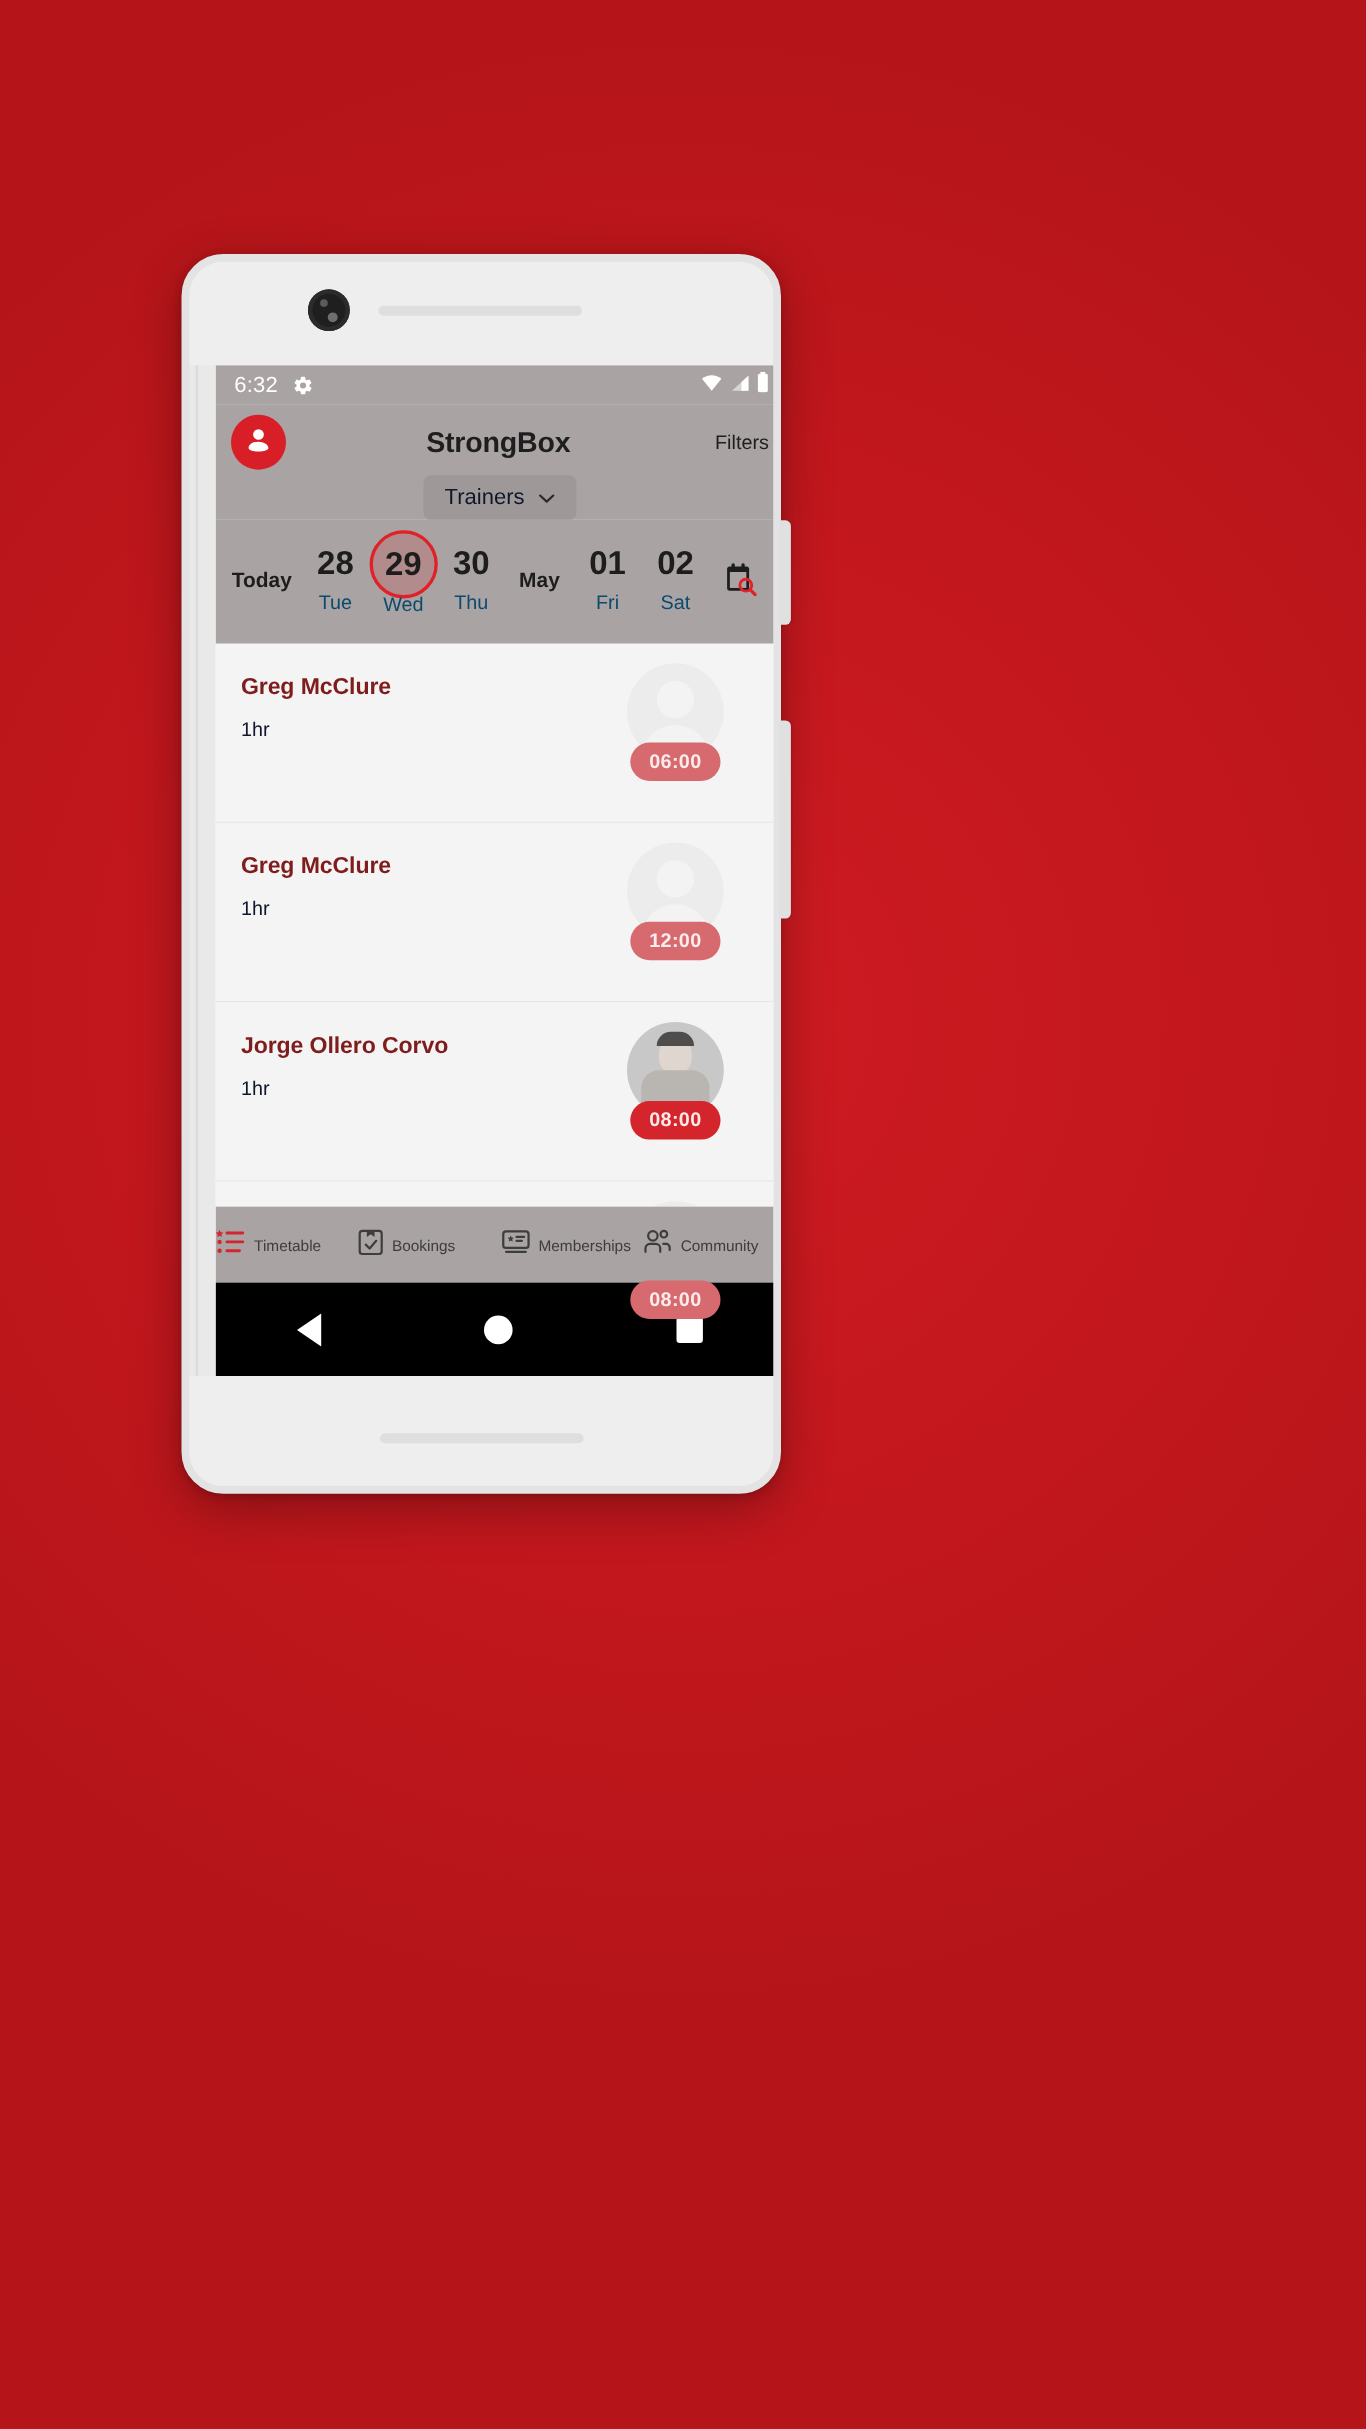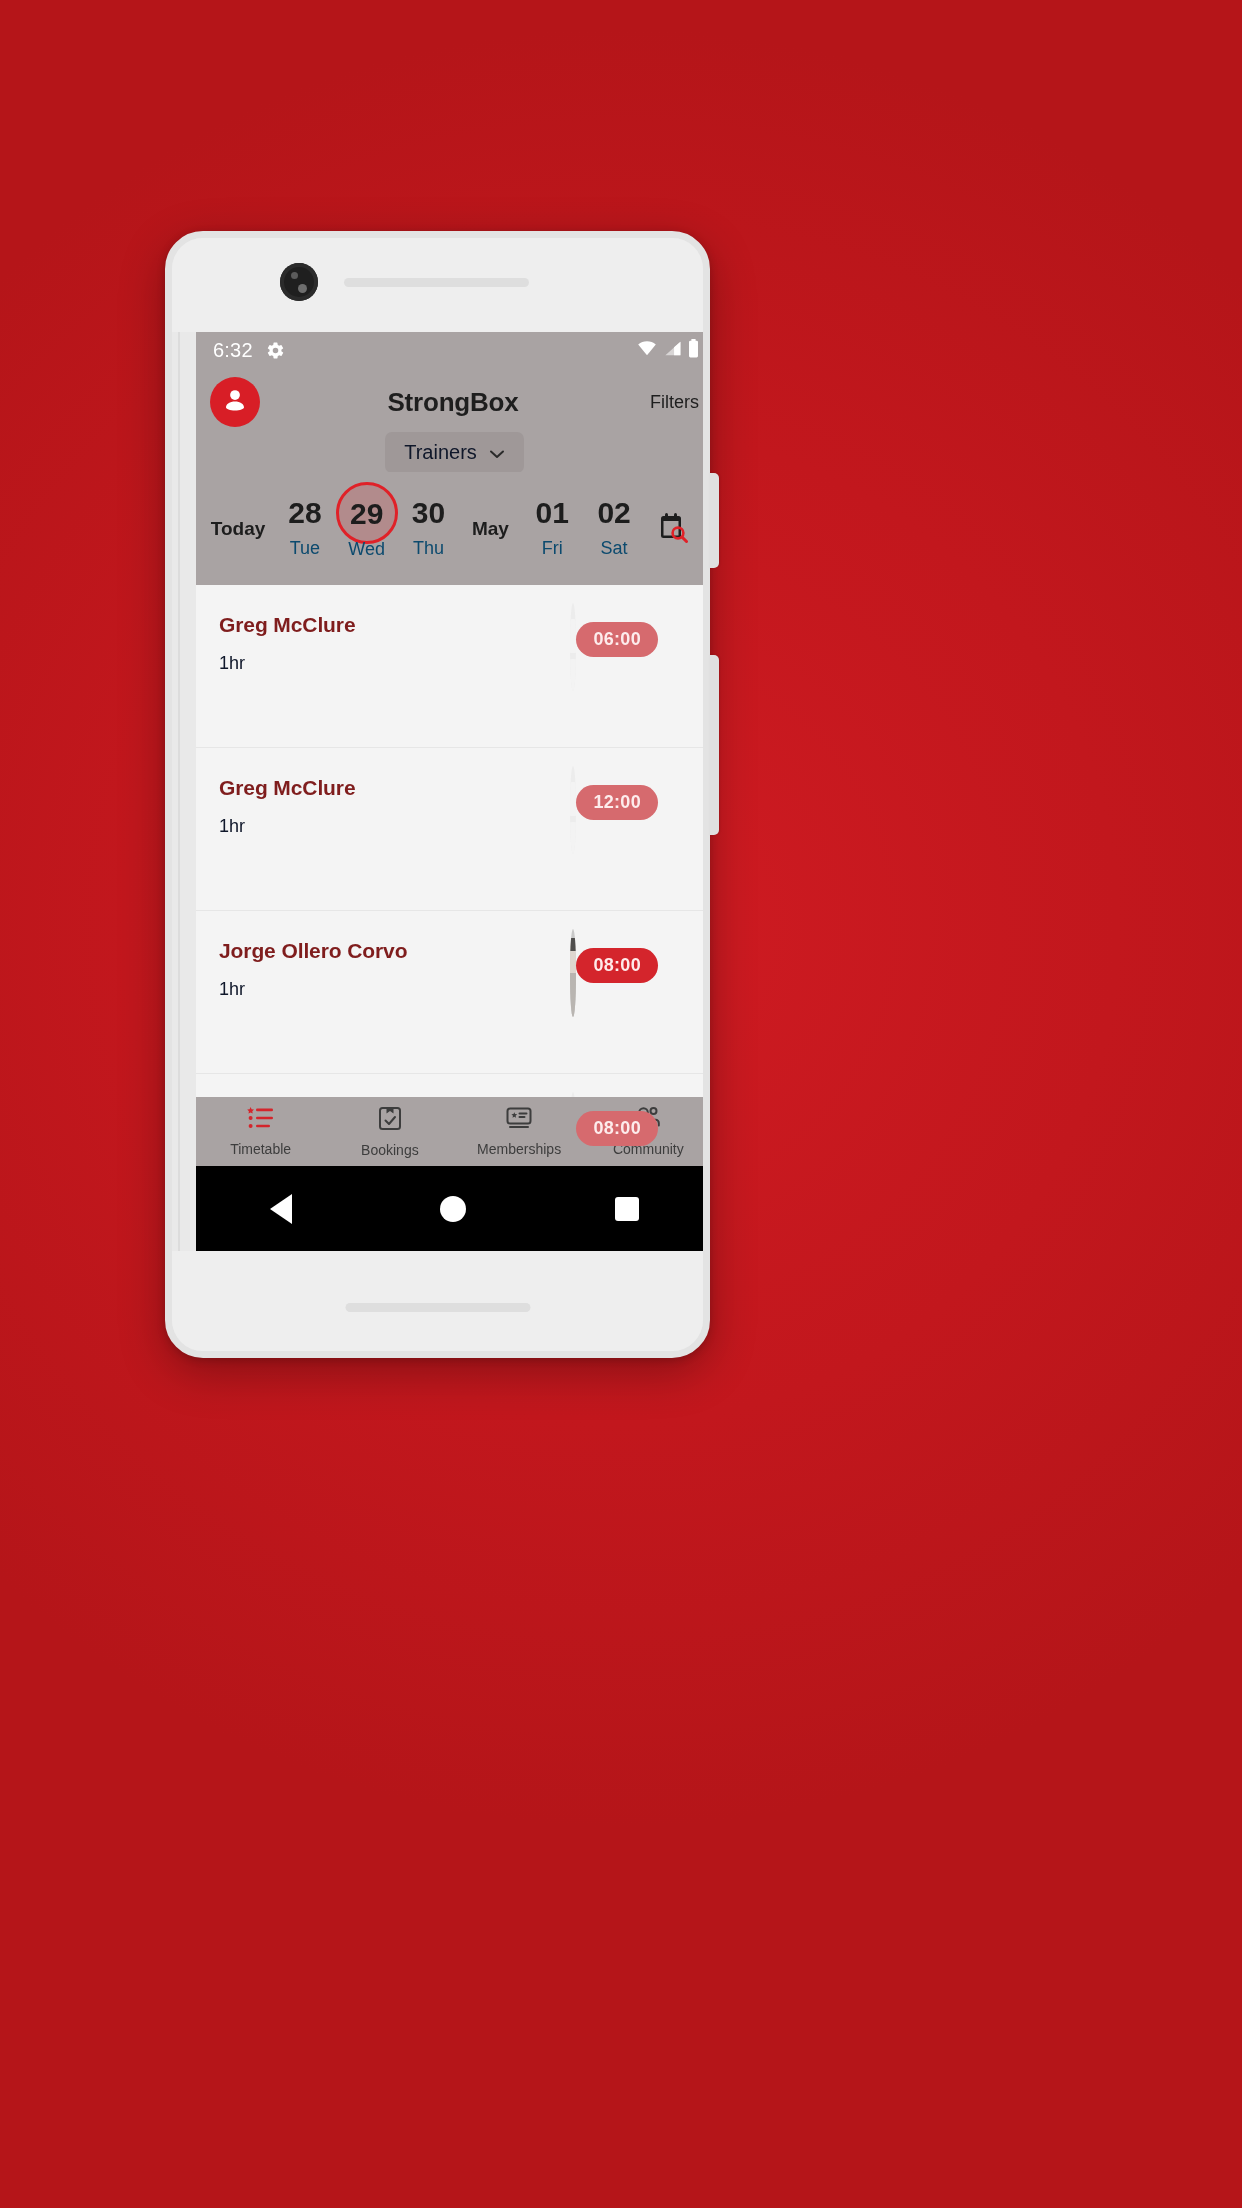--- a/index.html
+++ b/index.html
@@ -233,21 +233,21 @@
     font-size: 18px;
     color: #0f172a;
     margin-top: 16px;
   }
   .session-right {
     position: absolute;
     right: 55px;
     top: 18px;
     width: 88px;
     display: flex;
-    flex-direction: row;
+    flex-direction: column;
     align-items: center;
   }
   .sess-avatar {
     width: 88px; height: 88px;
     border-radius: 50%;
     background: #ececec;
     overflow: hidden;
     position: relative;
   }
   .sess-avatar.blank::before {
@@ -308,21 +308,21 @@
     left: 0; bottom: 85px;
     width: 100%;
     height: 69px;
     background: #a9a3a3;
     display: flex;
     align-items: center;
   }
   .nav-item {
     flex: 1;
     display: flex;
-    flex-direction: column;
+    flex-direction: row;
     align-items: center;
     gap: 7px;
   }
   .nav-label {
     font-size: 14px;
     color: #3d3d3d;
   }
   .nav-item.active .nav-label { color: #3d3d3d; }
 
   

